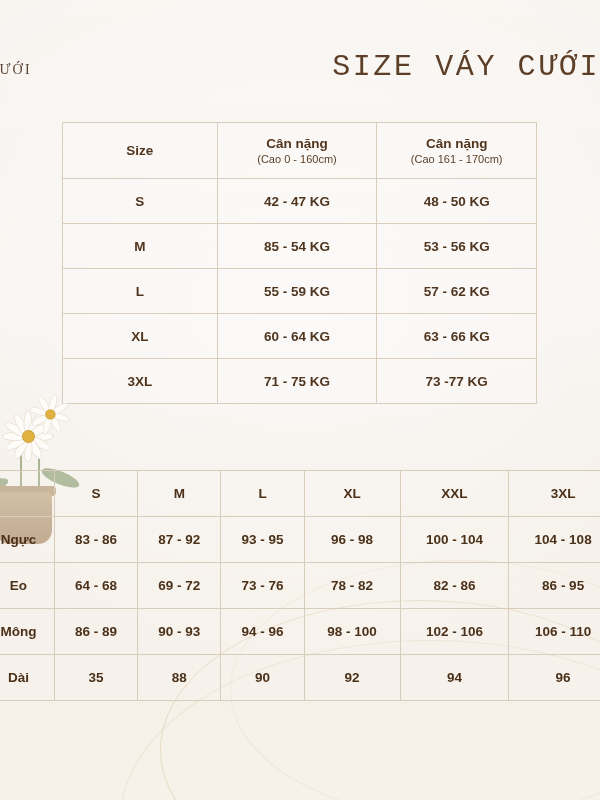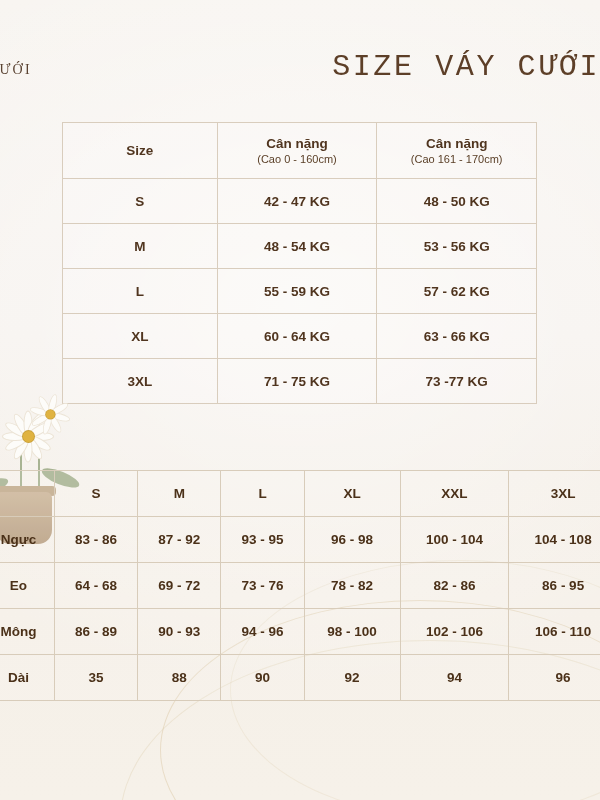--- a/index.html
+++ b/index.html
@@ -184,21 +184,21 @@
     </tr>
   </thead>
   <tbody>
     <tr>
       <td class="col-size">S</td>
       <td class="col-w">42 - 47 KG</td>
       <td class="col-w">48 - 50 KG</td>
     </tr>
     <tr>
       <td class="col-size">M</td>
-      <td class="col-w">48 - 54 KG</td>
+      <td class="col-w">85 - 54 KG</td>
       <td class="col-w">53 - 56 KG</td>
     </tr>
     <tr>
       <td class="col-size">L</td>
       <td class="col-w">55 - 59 KG</td>
       <td class="col-w">57 - 62 KG</td>
     </tr>
     <tr>
       <td class="col-size">XL</td>
       <td class="col-w">60 - 64 KG</td>

